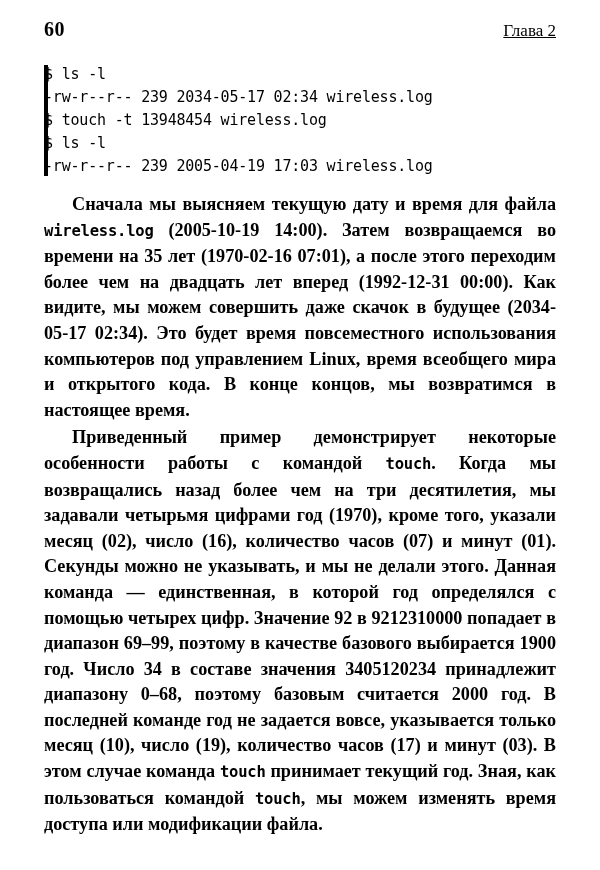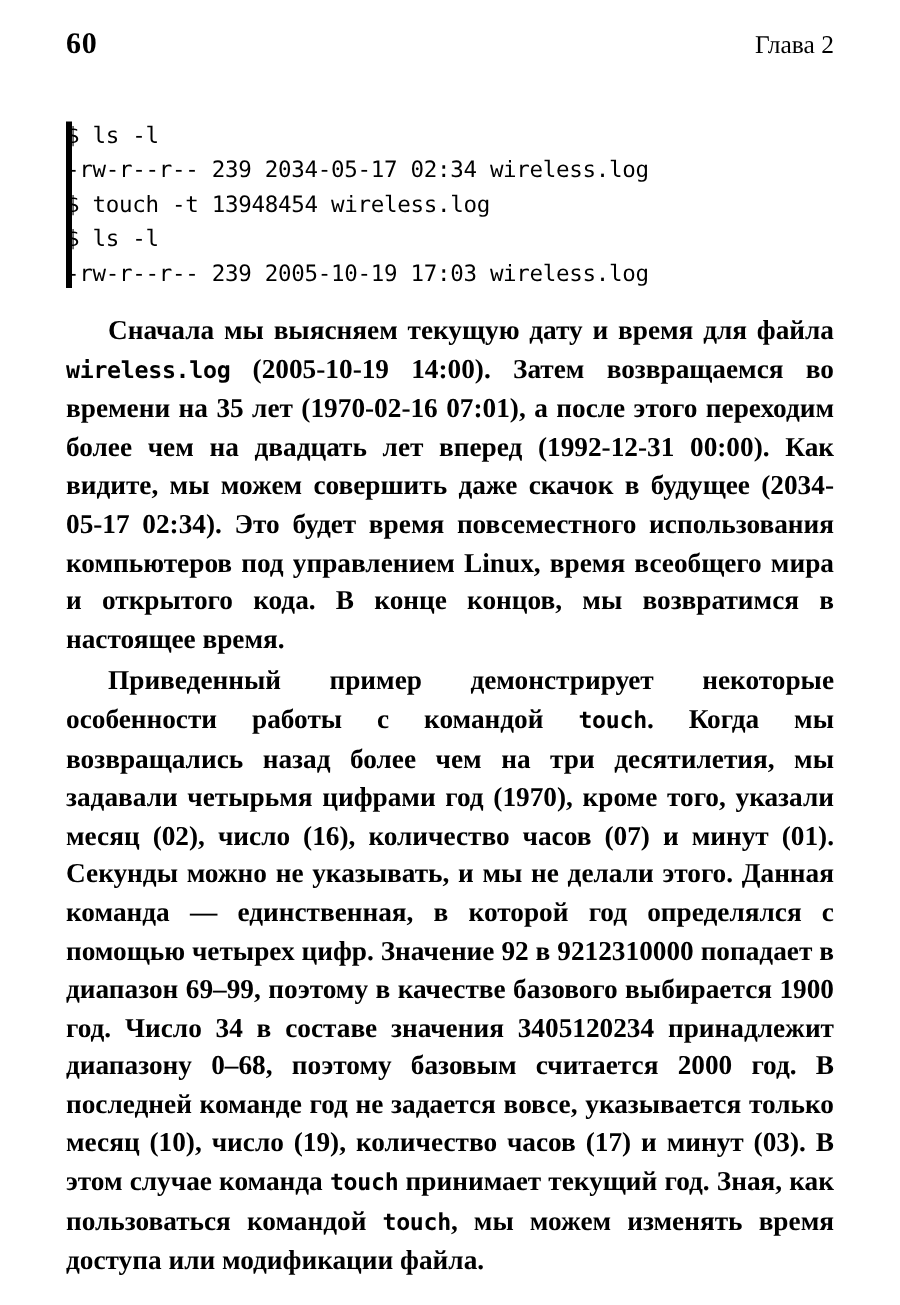--- a/index.html
+++ b/index.html
@@ -19,32 +19,33 @@
     width: 600px;
     height: 870px;
     box-sizing: border-box;
     padding: 18px 44px 0 44px;
     position: relative;
   }
   .header {
     display: flex;
     justify-content: space-between;
     align-items: baseline;
-    margin-bottom: 38px;
+    margin-bottom: 22px;
   }
   .page-number {
     font-family: "Liberation Serif", serif;
     font-size: 20px;
     font-weight: bold;
     letter-spacing: 0.5px;
   }
   .chapter-title {
     font-family: "Liberation Serif", serif;
     font-size: 17px;
     font-weight: normal;
+    text-decoration: underline;
   }
   .code-block {
     position: relative;
     margin: 0 0 14px 0;
   }
   .code-rule {
     position: absolute;
     left: 0;
     top: 2px;
     bottom: 2px;
@@ -85,21 +86,21 @@
     <div class="page-number">60</div>
     <div class="chapter-title">Глава 2</div>
   </div>
 
   <div class="code-block">
     <div class="code-rule"></div>
     <div class="code-line">$ ls -l</div>
     <div class="code-line">-rw-r--r-- 239 2034-05-17 02:34 wireless.log</div>
     <div class="code-line">$ touch -t 13948454 wireless.log</div>
     <div class="code-line">$ ls -l</div>
-    <div class="code-line">-rw-r--r-- 239 2005-10-19 17:03 wireless.log</div>
+    <div class="code-line">-rw-r--r-- 239 2005-04-19 17:03 wireless.log</div>
   </div>
 
   <div class="body-text">
     <p>Сначала мы выясняем текущую дату и время для файла <span class="mono-inline">wireless.log</span> (2005-10-19 14:00). Затем возвращаемся во времени на 35 лет (1970-02-16 07:01), а после этого переходим более чем на двадцать лет вперед (1992-12-31 00:00). Как видите, мы можем совершить даже скачок в будущее (2034-05-17 02:34). Это будет время повсеместного использования компьютеров под управлением Linux, время всеобщего мира и открытого кода. В конце концов, мы возвратимся в настоящее время.</p>
     <p>Приведенный пример демонстрирует некоторые особенности работы с командой <span class="mono-inline">touch</span>. Когда мы возвращались назад более чем на три десятилетия, мы задавали четырьмя цифрами год (1970), кроме того, указали месяц (02), число (16), количество часов (07) и минут (01). Секунды можно не указывать, и мы не делали этого. Данная команда — единственная, в которой год определялся с помощью четырех цифр. Значение 92 в 9212310000 попадает в диапазон 69–99, поэтому в качестве базового выбирается 1900 год. Число 34 в составе значения 3405120234 принадлежит диапазону 0–68, поэтому базовым считается 2000 год. В последней команде год не задается вовсе, указывается только месяц (10), число (19), количество часов (17) и минут (03). В этом случае команда <span class="mono-inline">touch</span> принимает текущий год. Зная, как пользоваться командой <span class="mono-inline">touch</span>, мы можем изменять время доступа или модификации файла.</p>
   </div>
 
 </div>
 
 </body></html>

